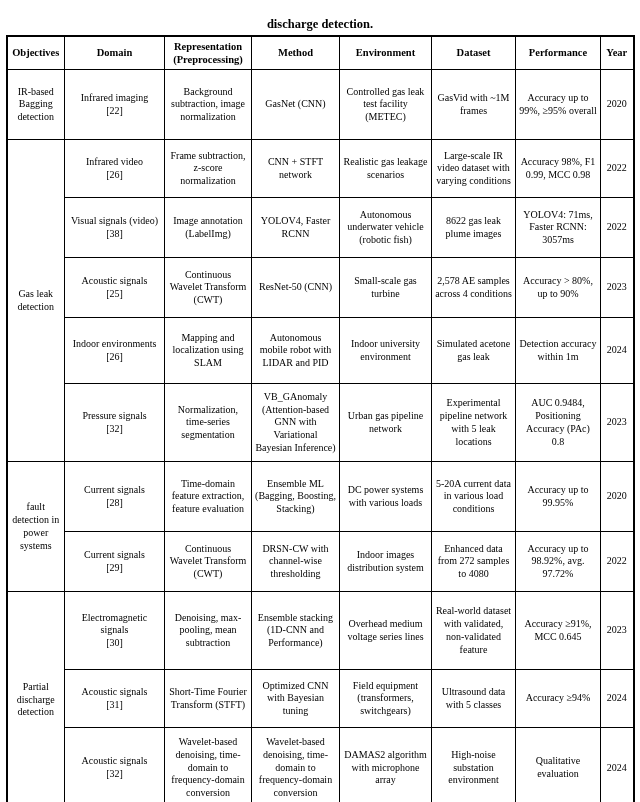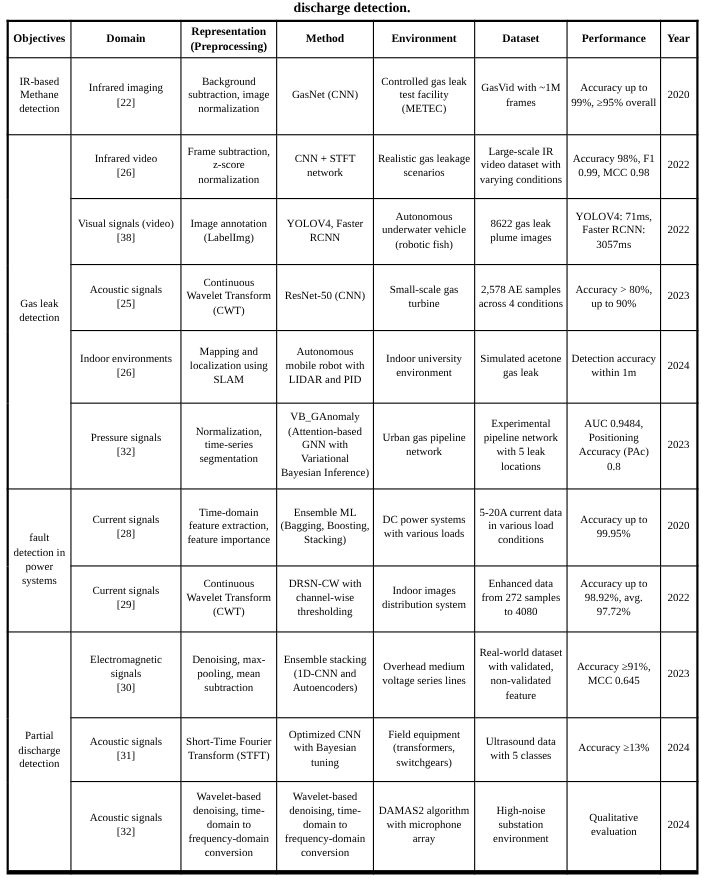--- a/index.html
+++ b/index.html
@@ -9,21 +9,21 @@
     height: 802px;
     background: #ffffff;
     color: #000000;
     font-family: "Liberation Serif", "DejaVu Serif", serif;
     overflow: hidden;
   }
   .caption {
     text-align: center;
     font-weight: bold;
     font-size: 12.5px;
-    padding-top: 1px;
+    padding-top: 18px;
     line-height: 1.1;
   }
   table.survey {
     border-collapse: collapse;
     table-layout: fixed;
     width: 627px;
     margin: 3px auto 0 auto;
     border: 2px solid #000;
     border-bottom: 4px solid #000;
   }
@@ -67,21 +67,21 @@
       <th>Method</th>
       <th>Environment</th>
       <th>Dataset</th>
       <th>Performance</th>
       <th>Year</th>
     </tr>
   </thead>
   <tbody>
 
     <tr style="height:70px">
-      <td rowspan="1">IR-based Methane detection</td>
+      <td rowspan="1">IR-based Bagging detection</td>
       <td>Infrared imaging
 [22]</td>
       <td>Background subtraction, image normalization</td>
       <td>GasNet (CNN)</td>
       <td>Controlled gas leak test facility (METEC)</td>
       <td>GasVid with ~1M frames</td>
       <td>Accuracy up to 99%, ≥95% overall</td>
       <td>2020</td>
     </tr>
 
@@ -134,21 +134,21 @@
       <td>Urban gas pipeline network</td>
       <td>Experimental pipeline network with 5 leak locations</td>
       <td>AUC 0.9484, Positioning Accuracy (PAc) 0.8</td>
       <td>2023</td>
     </tr>
 
     <tr style="height:70px">
       <td rowspan="2">fault detection in power systems</td>
       <td>Current signals
 [28]</td>
-      <td>Time-domain feature extraction, feature importance</td>
+      <td>Time-domain feature extraction, feature evaluation</td>
       <td>Ensemble ML (Bagging, Boosting, Stacking)</td>
       <td>DC power systems with various loads</td>
       <td>5-20A current data in various load conditions</td>
       <td>Accuracy up to 99.95%</td>
       <td>2020</td>
     </tr>
     <tr style="height:60px">
       <td>Current signals
 [29]</td>
       <td>Continuous Wavelet Transform (CWT)</td>
@@ -157,34 +157,34 @@
       <td>Enhanced data from 272 samples to 4080</td>
       <td>Accuracy up to 98.92%, avg. 97.72%</td>
       <td>2022</td>
     </tr>
 
     <tr style="height:78px">
       <td rowspan="3">Partial discharge detection</td>
       <td>Electromagnetic signals
 [30]</td>
       <td>Denoising, max-pooling, mean subtraction</td>
-      <td>Ensemble stacking (1D-CNN and Autoencoders)</td>
+      <td>Ensemble stacking (1D-CNN and Performance)</td>
       <td>Overhead medium voltage series lines</td>
       <td>Real-world dataset with validated, non-validated feature</td>
       <td>Accuracy ≥91%, MCC 0.645</td>
       <td>2023</td>
     </tr>
     <tr style="height:58px">
       <td>Acoustic signals
 [31]</td>
       <td>Short-Time Fourier Transform (STFT)</td>
       <td>Optimized CNN with Bayesian tuning</td>
       <td>Field equipment (transformers, switchgears)</td>
       <td>Ultrasound data with 5 classes</td>
-      <td>Accuracy ≥13%</td>
+      <td>Accuracy ≥94%</td>
       <td>2024</td>
     </tr>
     <tr style="height:82px">
       <td>Acoustic signals
 [32]</td>
       <td>Wavelet-based denoising, time-domain to frequency-domain conversion</td>
       <td>Wavelet-based denoising, time-domain to frequency-domain conversion</td>
       <td>DAMAS2 algorithm with microphone array</td>
       <td>High-noise substation environment</td>
       <td>Qualitative evaluation</td>

